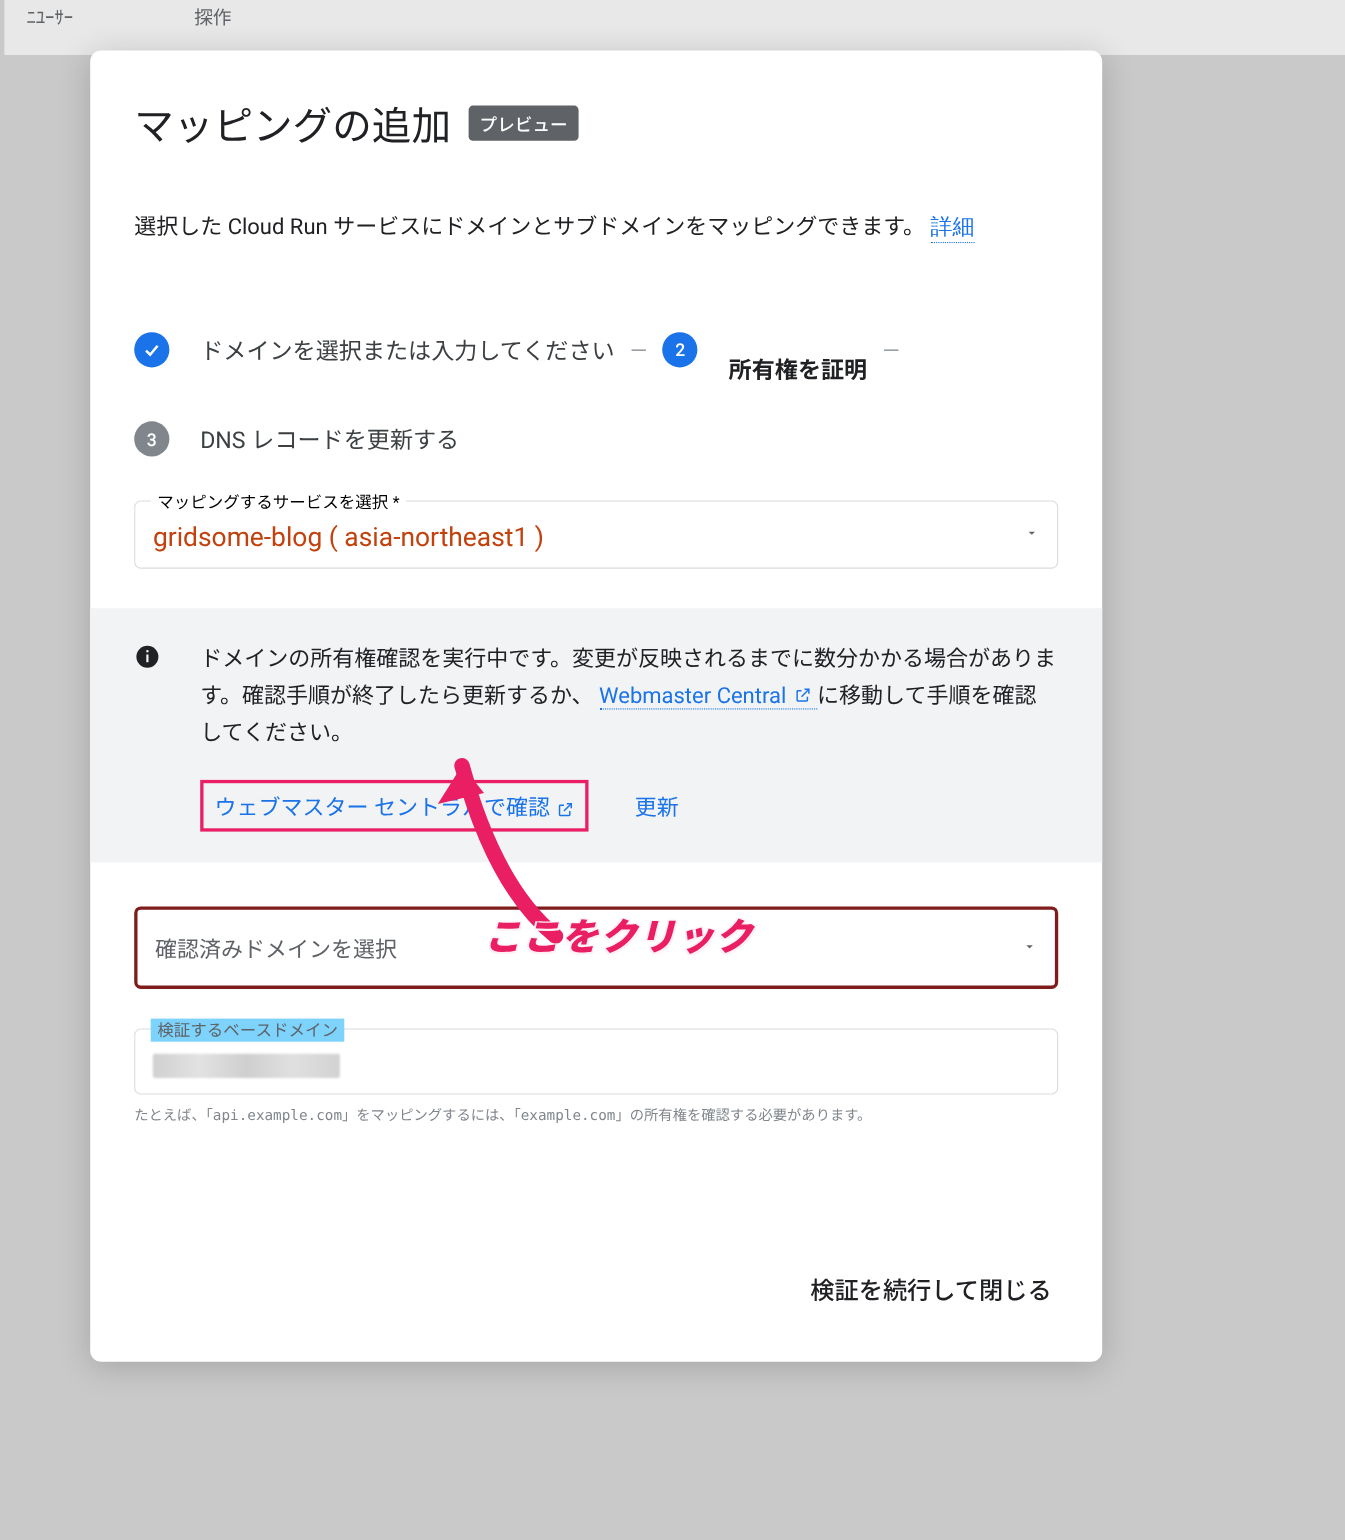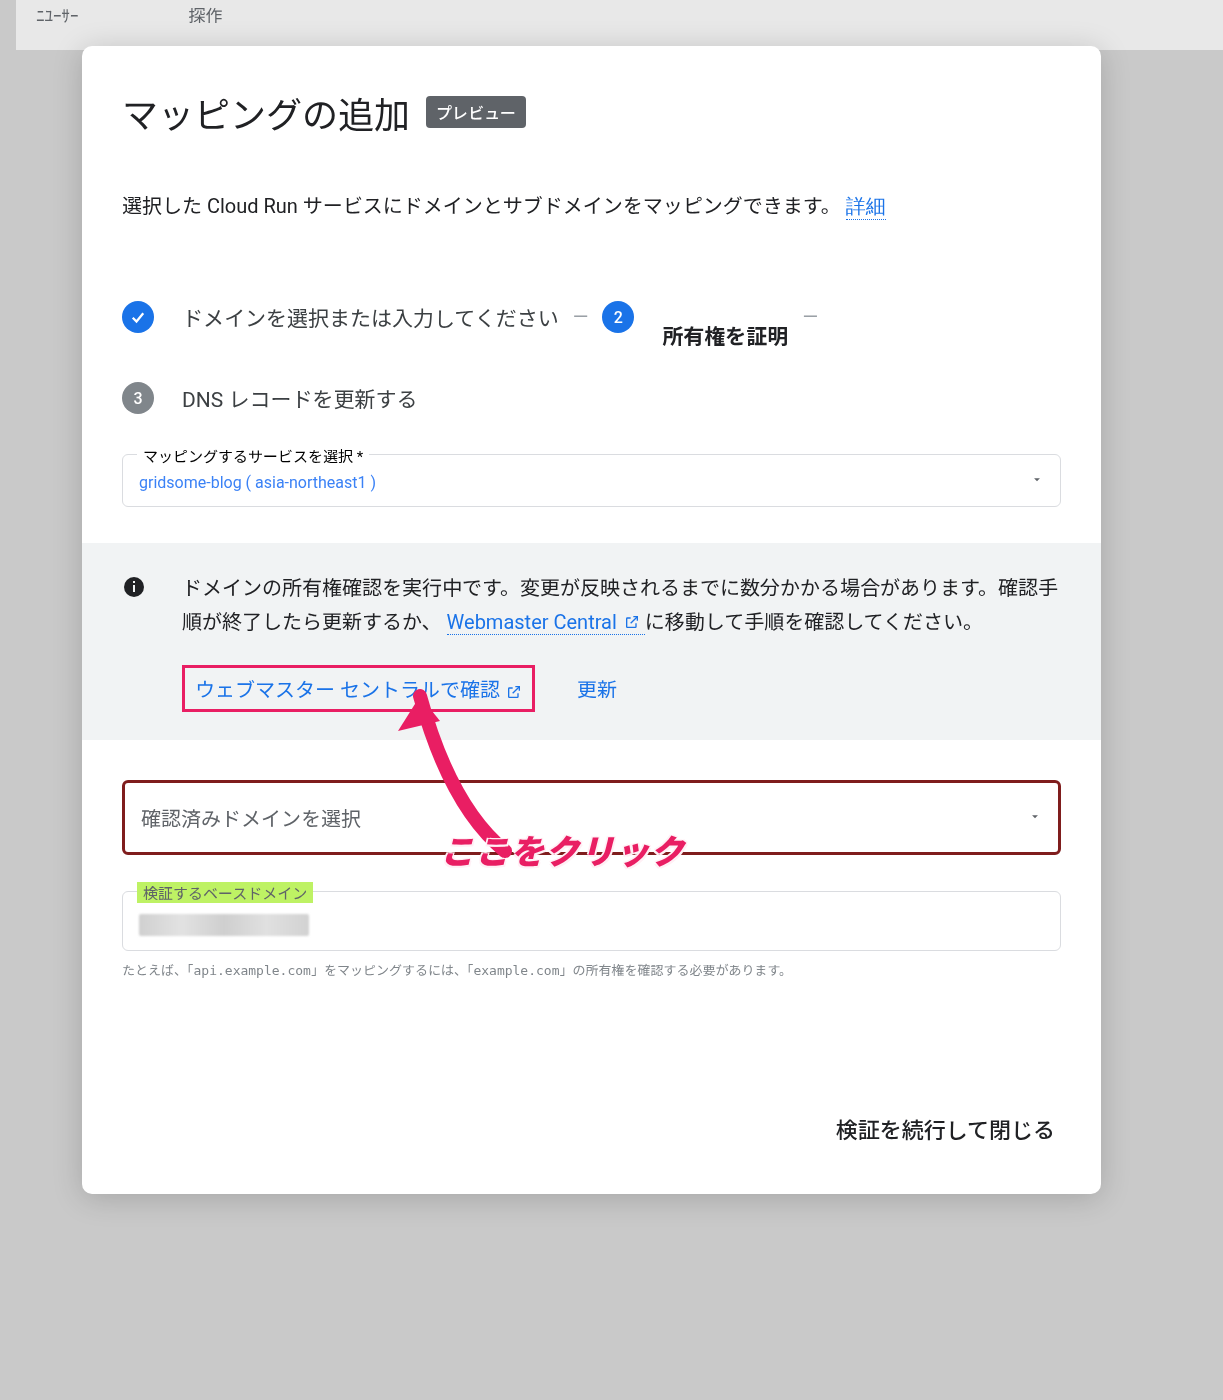--- a/index.html
+++ b/index.html
@@ -11,35 +11,35 @@
       position: relative;
       overflow: hidden;
     }
     .backdrop {
       position: absolute;
       top: 0; left: 0; right: 0; bottom: 0;
       background: #c9c9c9;
     }
     .bg-header {
       position: absolute;
-      top: 0; left: 16px; right: 0;
+      top: 0; left: 4px; right: 0;
       height: 50px;
       background: #e8e8e8;
       display: flex;
       align-items: flex-start;
       padding: 2px 20px;
       color: #5f6368;
       font-size: 17px;
     }
     .bg-header .col1 { margin-right: 110px; }
     .dialog {
       position: absolute;
       top: 46px;
       left: 82px;
-      width: 1019px;
+      width: 920px;
       background: #fff;
       border-radius: 10px;
       box-shadow: 0 4px 30px rgba(0,0,0,0.18);
       padding: 40px 40px 40px 40px;
     }
     .dlg-title-row {
       display: flex;
       align-items: center;
       gap: 16px;
       margin-bottom: 52px;
@@ -114,22 +114,22 @@
     .select-label {
       position: absolute;
       top: -10px;
       left: 14px;
       background: #fff;
       padding: 0 6px;
       font-size: 15px;
       color: #000000;
     }
     .select-value {
-      font-size: 16px;
-      color: #3b82f6;
+      font-size: 24px;
+      color: #c2410c;
     }
     .select-placeholder {
       font-size: 20px;
       color: #5f6368;
     }
     .select-caret {
       position: absolute;
       right: 16px;
       top: 50%;
       transform: translateY(-50%);
@@ -201,21 +201,21 @@
       position: relative;
       border: 1px solid #dadce0;
       border-radius: 6px;
       padding: 22px 16px 14px 16px;
       background: #fff;
     }
     .base-domain-label {
       position: absolute;
       top: -10px;
       left: 14px;
-      background: #bef264;
+      background: #7dd3fc;
       padding: 0 6px;
       font-size: 15px;
       color: #5f6368;
     }
     .blurred-value {
       width: 170px;
       height: 22px;
       background: linear-gradient(90deg, #d0d0d0 0%, #e2e2e2 25%, #cfcfcf 50%, #e0e0e0 75%, #d2d2d2 100%);
       filter: blur(0.8px);
       border-radius: 2px;

